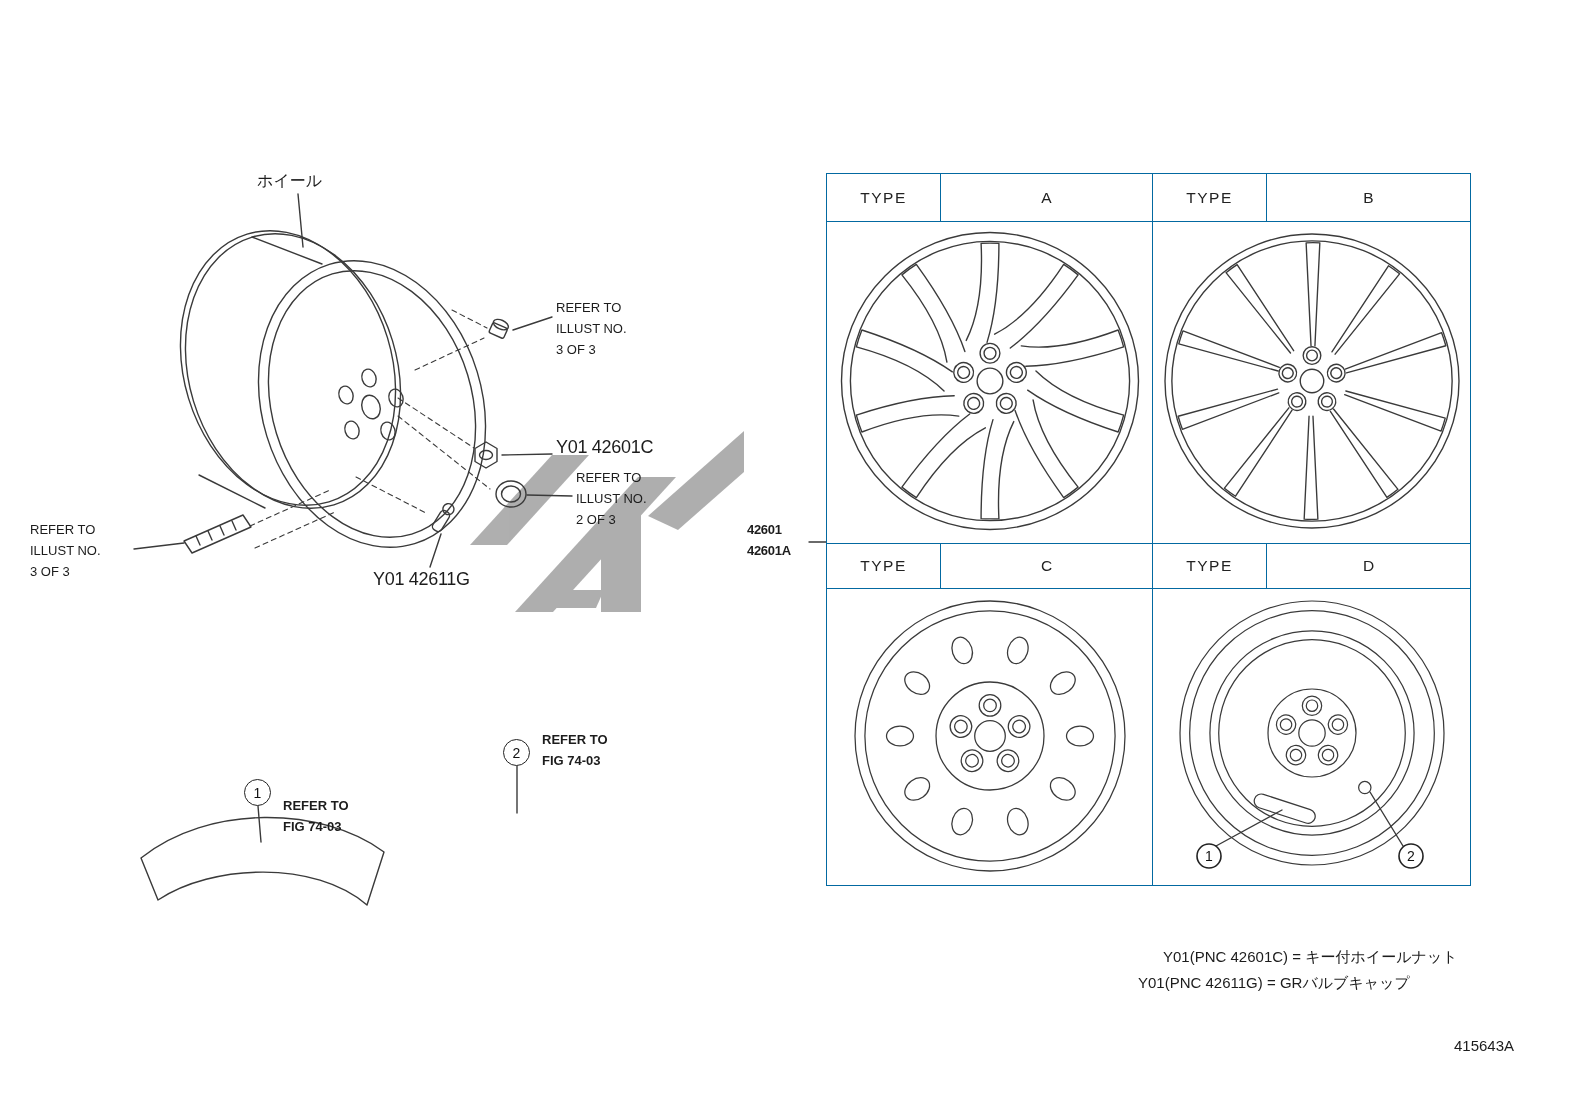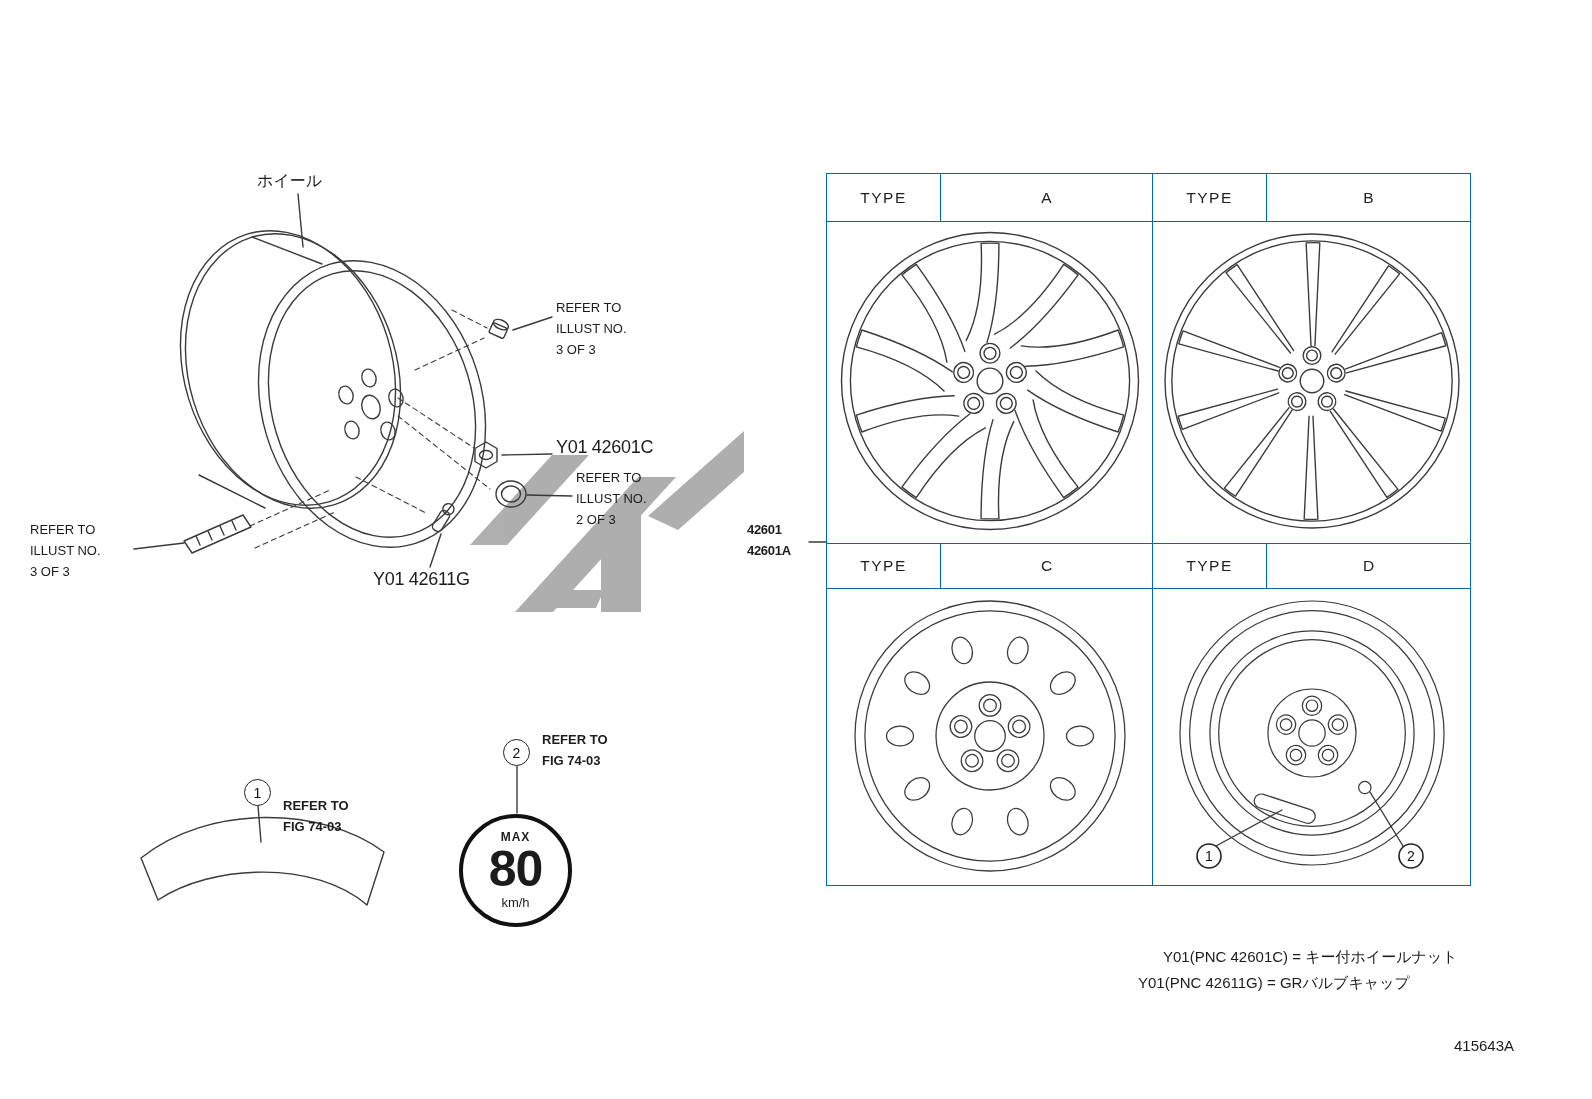--- a/index.html
+++ b/index.html
@@ -270,25 +270,20 @@
     </div>
   <div class="txt pre bold" style="left:283px; top:795px;">REFER TO
 FIG 74-03</div>
 
   <div class="bubble-html" style="left:503px; top:739px;">
       <span>2</span>
     </div>
   <div class="txt pre bold" style="left:542px; top:729px;">REFER TO
 FIG 74-03</div>
 
-  <div class="speed-badge">
-    <span class="max">MAX</span>
-    <span class="val">80</span>
-    <span class="unit">km/h</span>
-  </div>
 
   <table class="typeTable">
     <colgroup>
         <col style="width:114px">
         <col style="width:212px">
         <col style="width:114px">
         <col style="width:204px">
       </colgroup>
     <tbody>
         <tr class="hdr1">

